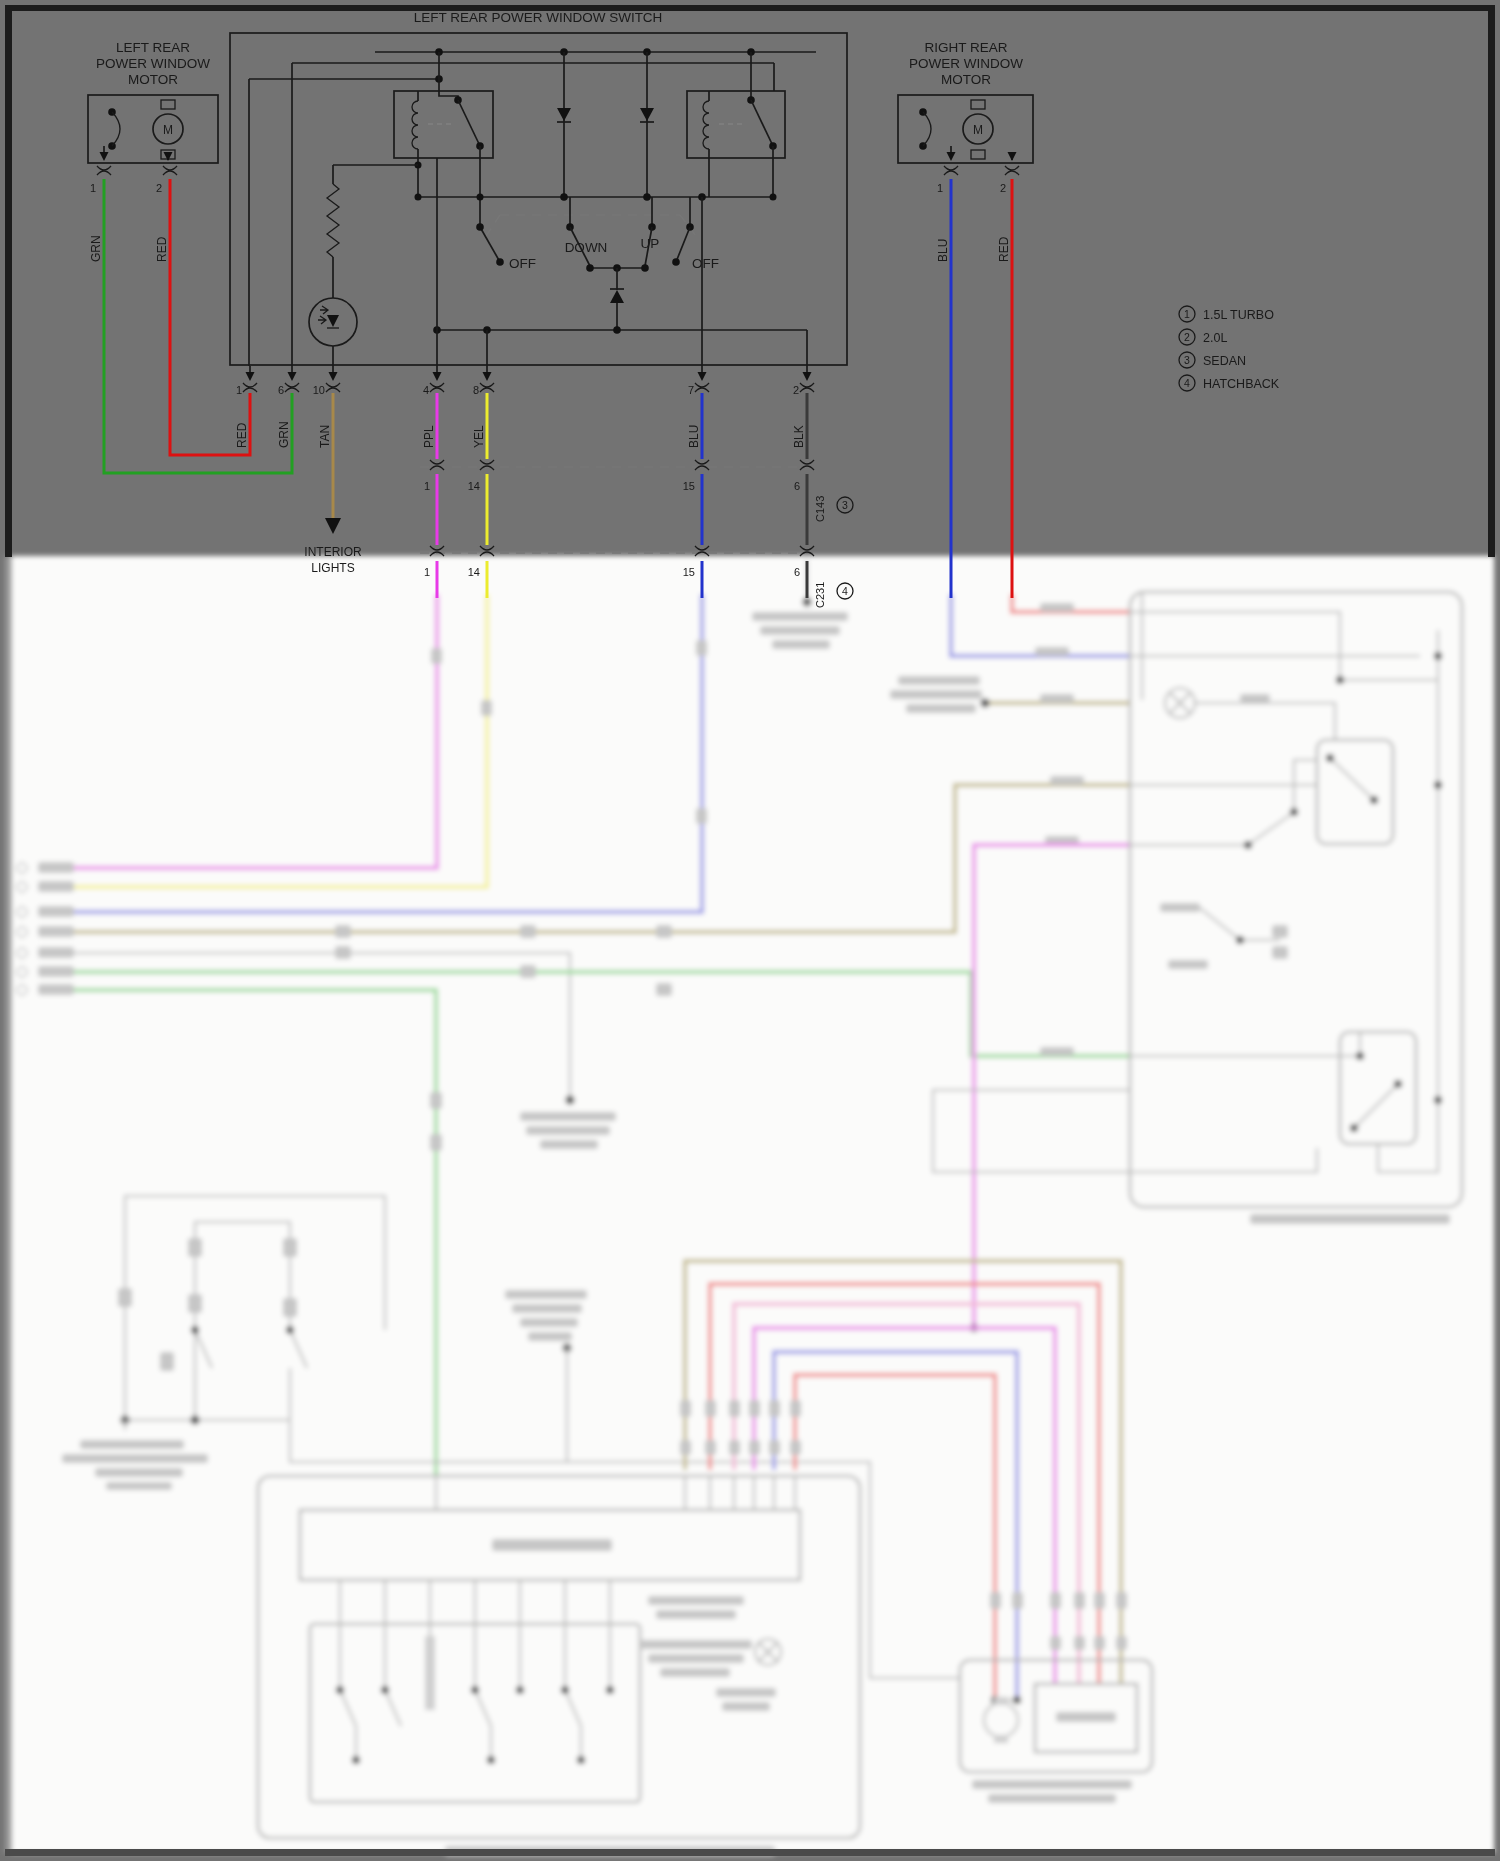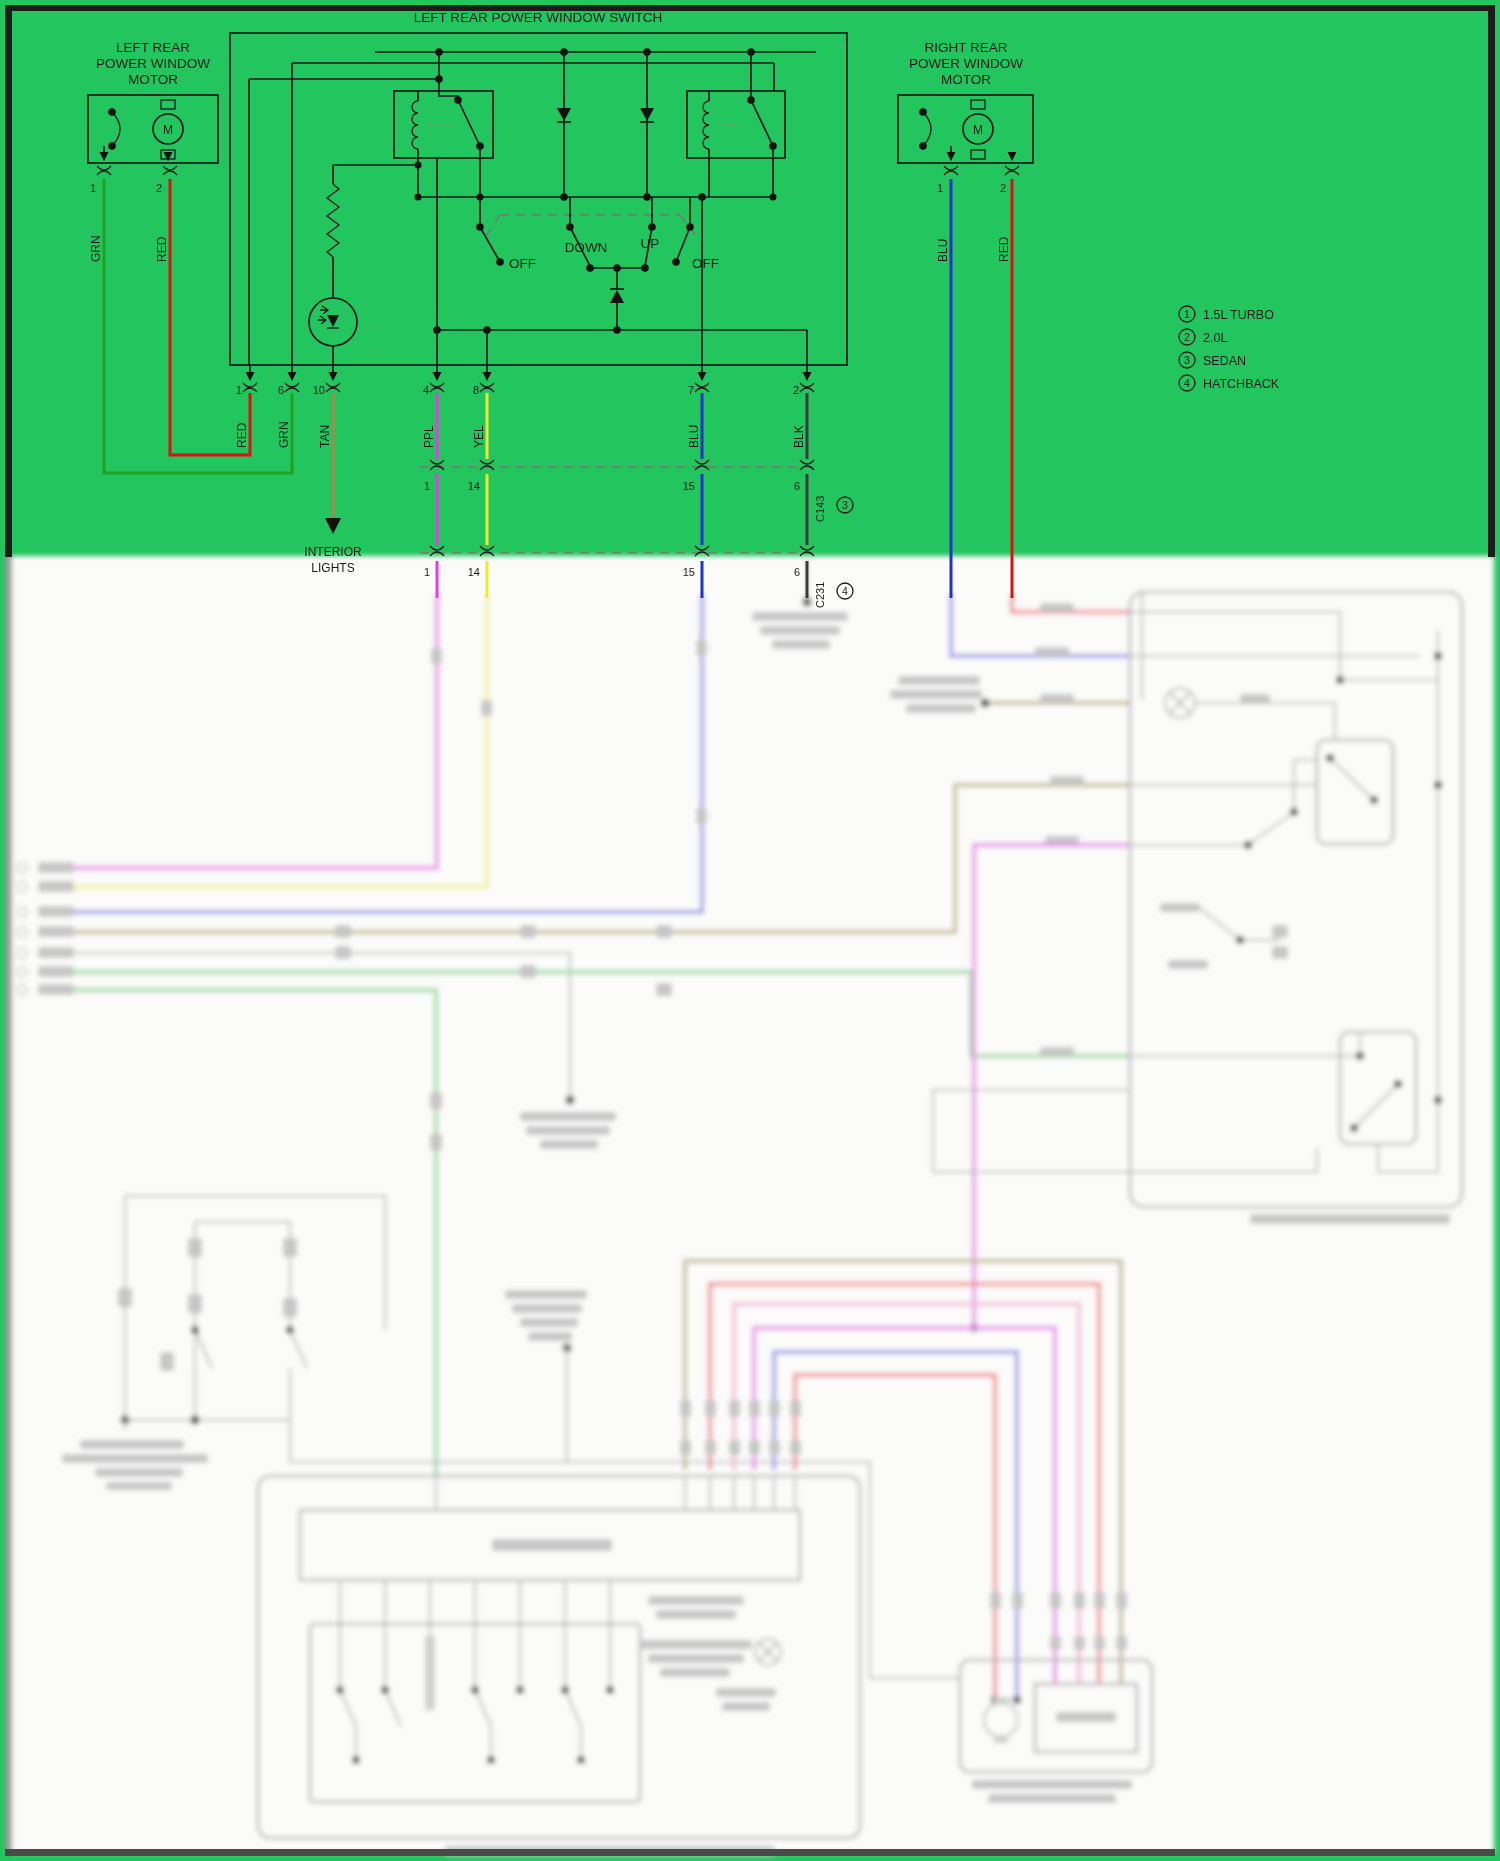--- a/index.html
+++ b/index.html
@@ -1,16 +1,16 @@
 <!DOCTYPE html>
 <html><head>
 <meta charset="utf-8">
 <style>
   html,body{margin:0;padding:0;background:#e8e8e8;}
-  #stage{position:relative;width:1500px;height:1861px;background:#22c55e;overflow:hidden;margin:0 auto;}
+  #stage{position:relative;width:1500px;height:1861px;background:#737373;overflow:hidden;margin:0 auto;}
   svg{position:absolute;inset:0;}
   .ln{stroke:#1a1a1a;stroke-width:1.7;fill:none;}
   .lnthin{stroke:#1a1a1a;stroke-width:1.3;fill:none;}
   .dot{fill:#111;}
   .dash{stroke:#777;stroke-width:1.4;fill:none;stroke-dasharray:9 7;}
   .dashs{stroke:#888;stroke-width:1.2;fill:none;stroke-dasharray:5 4;}
   .t{font-family:"Liberation Sans",sans-serif;fill:#1a1a1a;}
   .t13{font-size:13.5px;} .t12{font-size:12px;} .t11{font-size:11px;} .t10{font-size:10.5px;} .t125{font-size:12.5px;}
   .mid{text-anchor:middle;} .end{text-anchor:end;}
   .wire{fill:none;stroke-width:3;}

